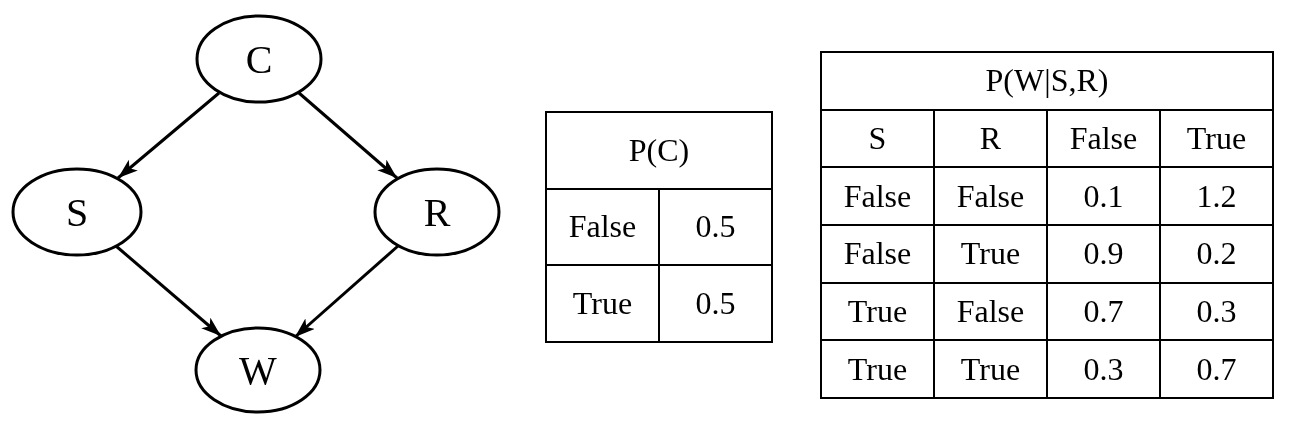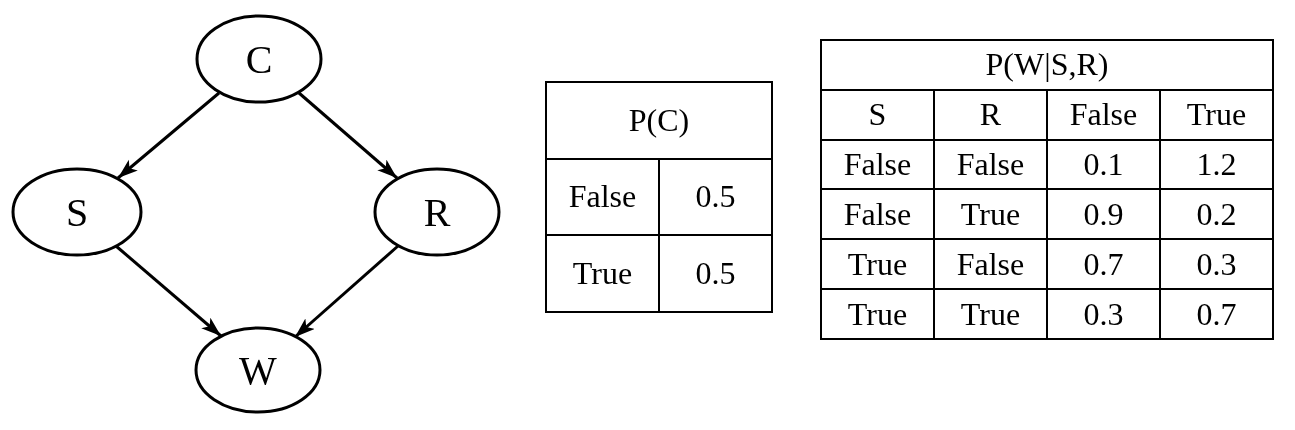--- a/index.html
+++ b/index.html
@@ -37,22 +37,22 @@
     table-layout: fixed;
     background: #ffffff;
     font-size: 32px;
     text-align: center;
   }
   table.ptable td {
     border: 2px solid #000000;
     padding: 0;
     vertical-align: middle;
   }
-  #pc-table   { left: 545px; top: 81px;  width: 228px; height: 232px; }
-  #pwsr-table { left: 820px; top: 39px;  width: 454px; height: 301px; }
+  #pc-table   { left: 545px; top: 111px;  width: 228px; height: 232px; }
+  #pwsr-table { left: 820px; top: 51px;  width: 454px; height: 348px; }
 </style>
 </head>
 <body>
 
 <div class="canvas">
 
   <svg class="diagram" width="520" height="430" viewBox="0 0 520 430">
     <defs>
       <marker id="arrow" markerUnits="userSpaceOnUse" markerWidth="22" markerHeight="16" refX="20" refY="7" orient="auto">
         <path d="M0,0 L20,7 L0,14 L5,7 Z" fill="#000000"></path>

